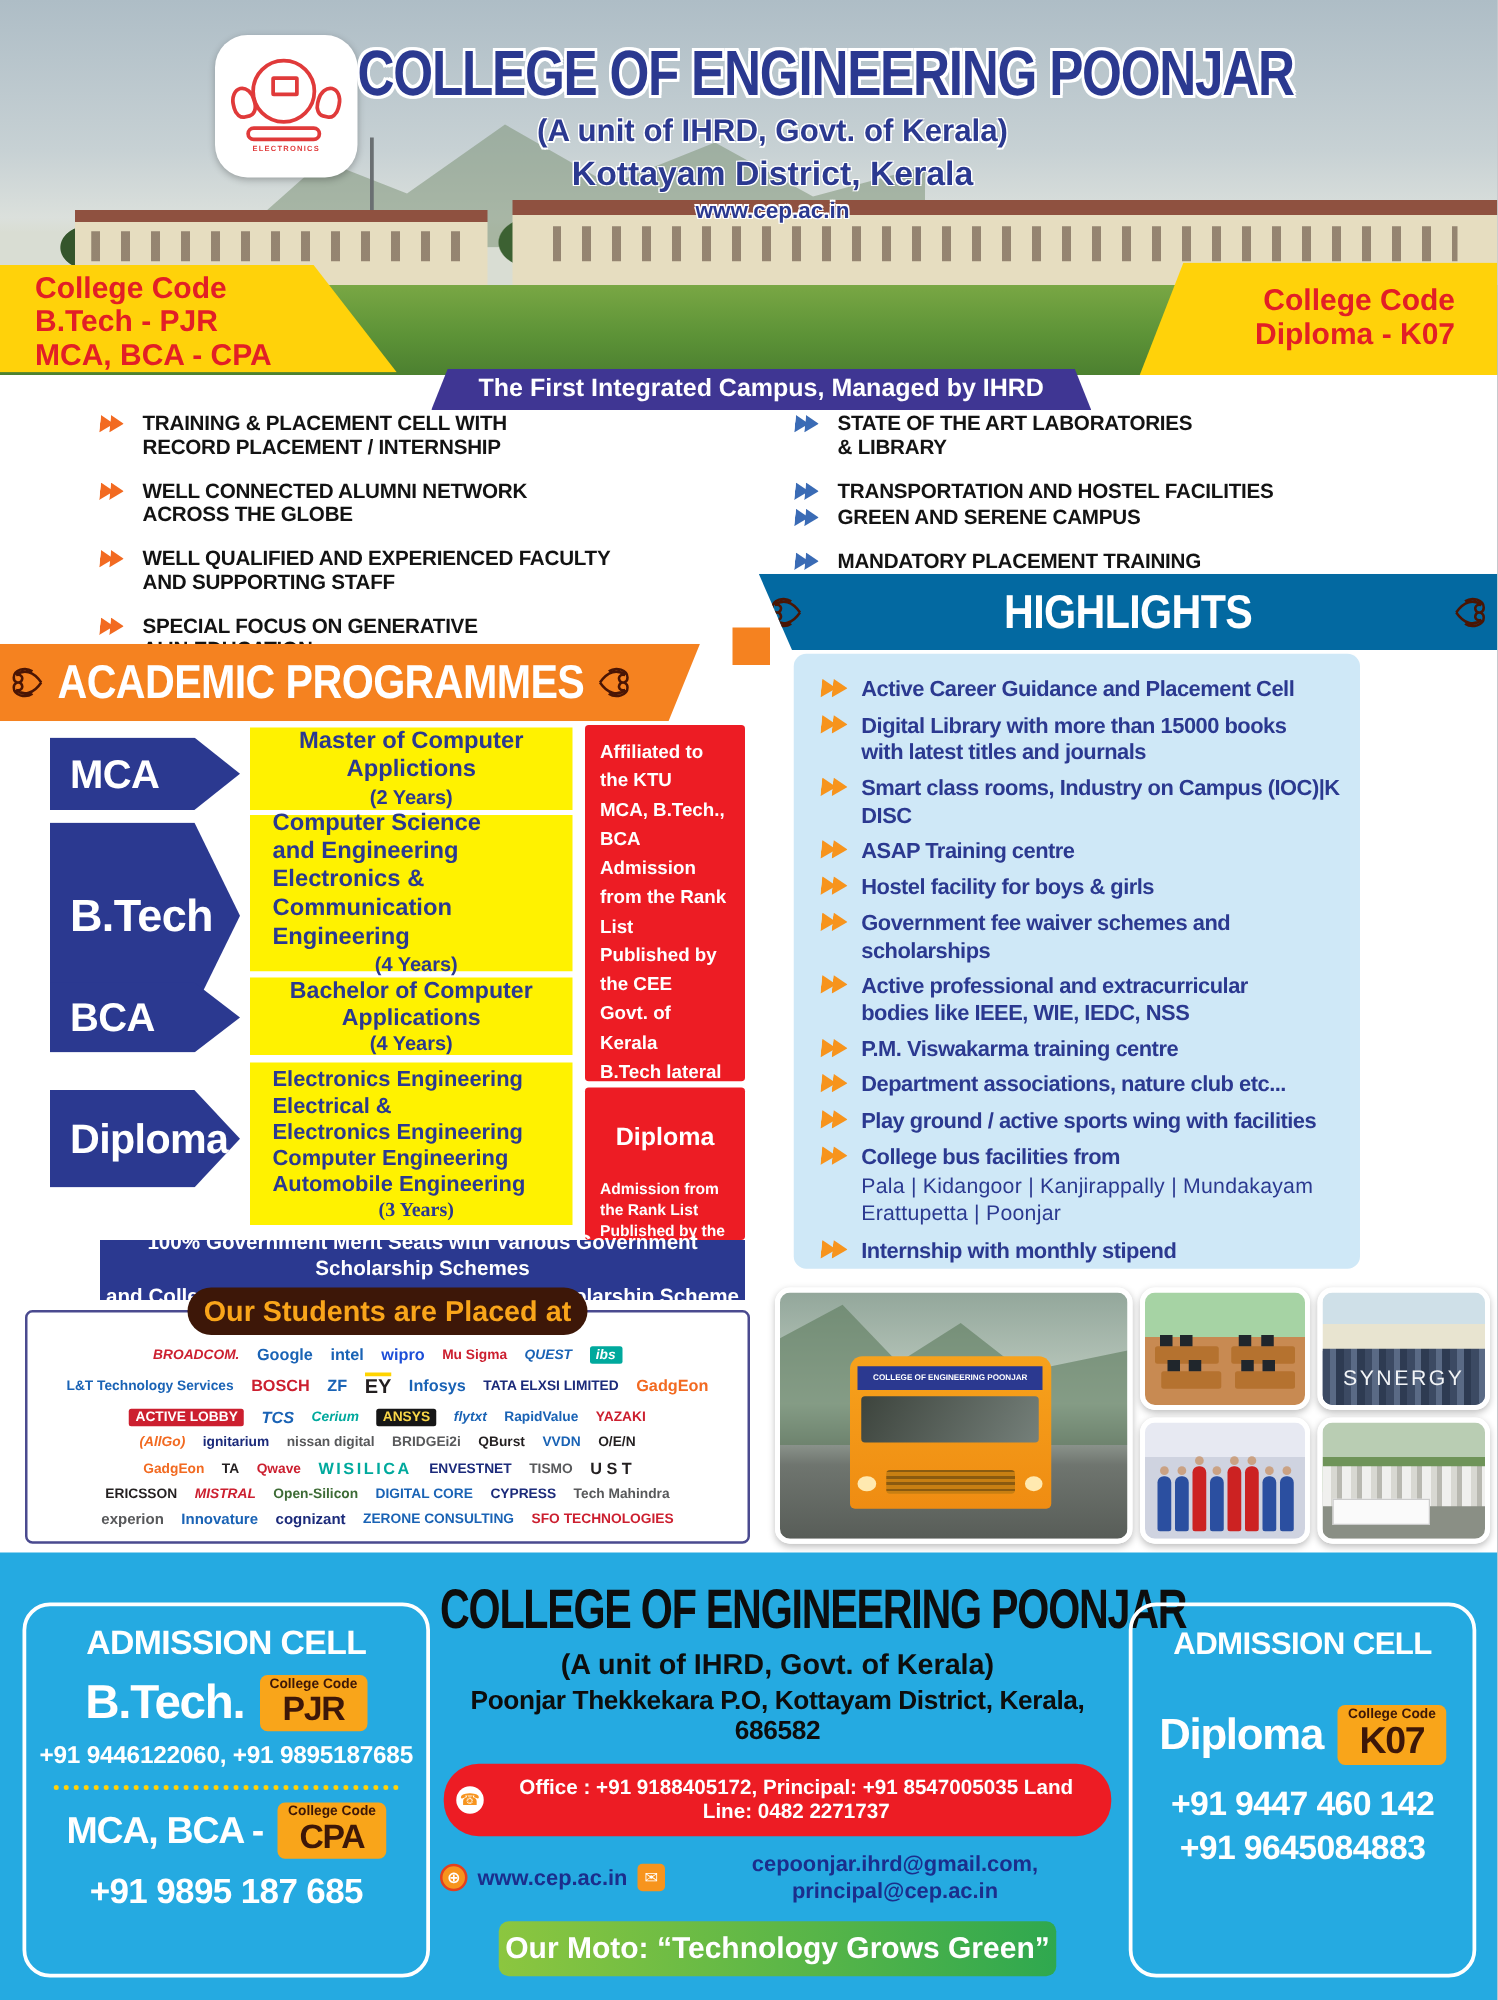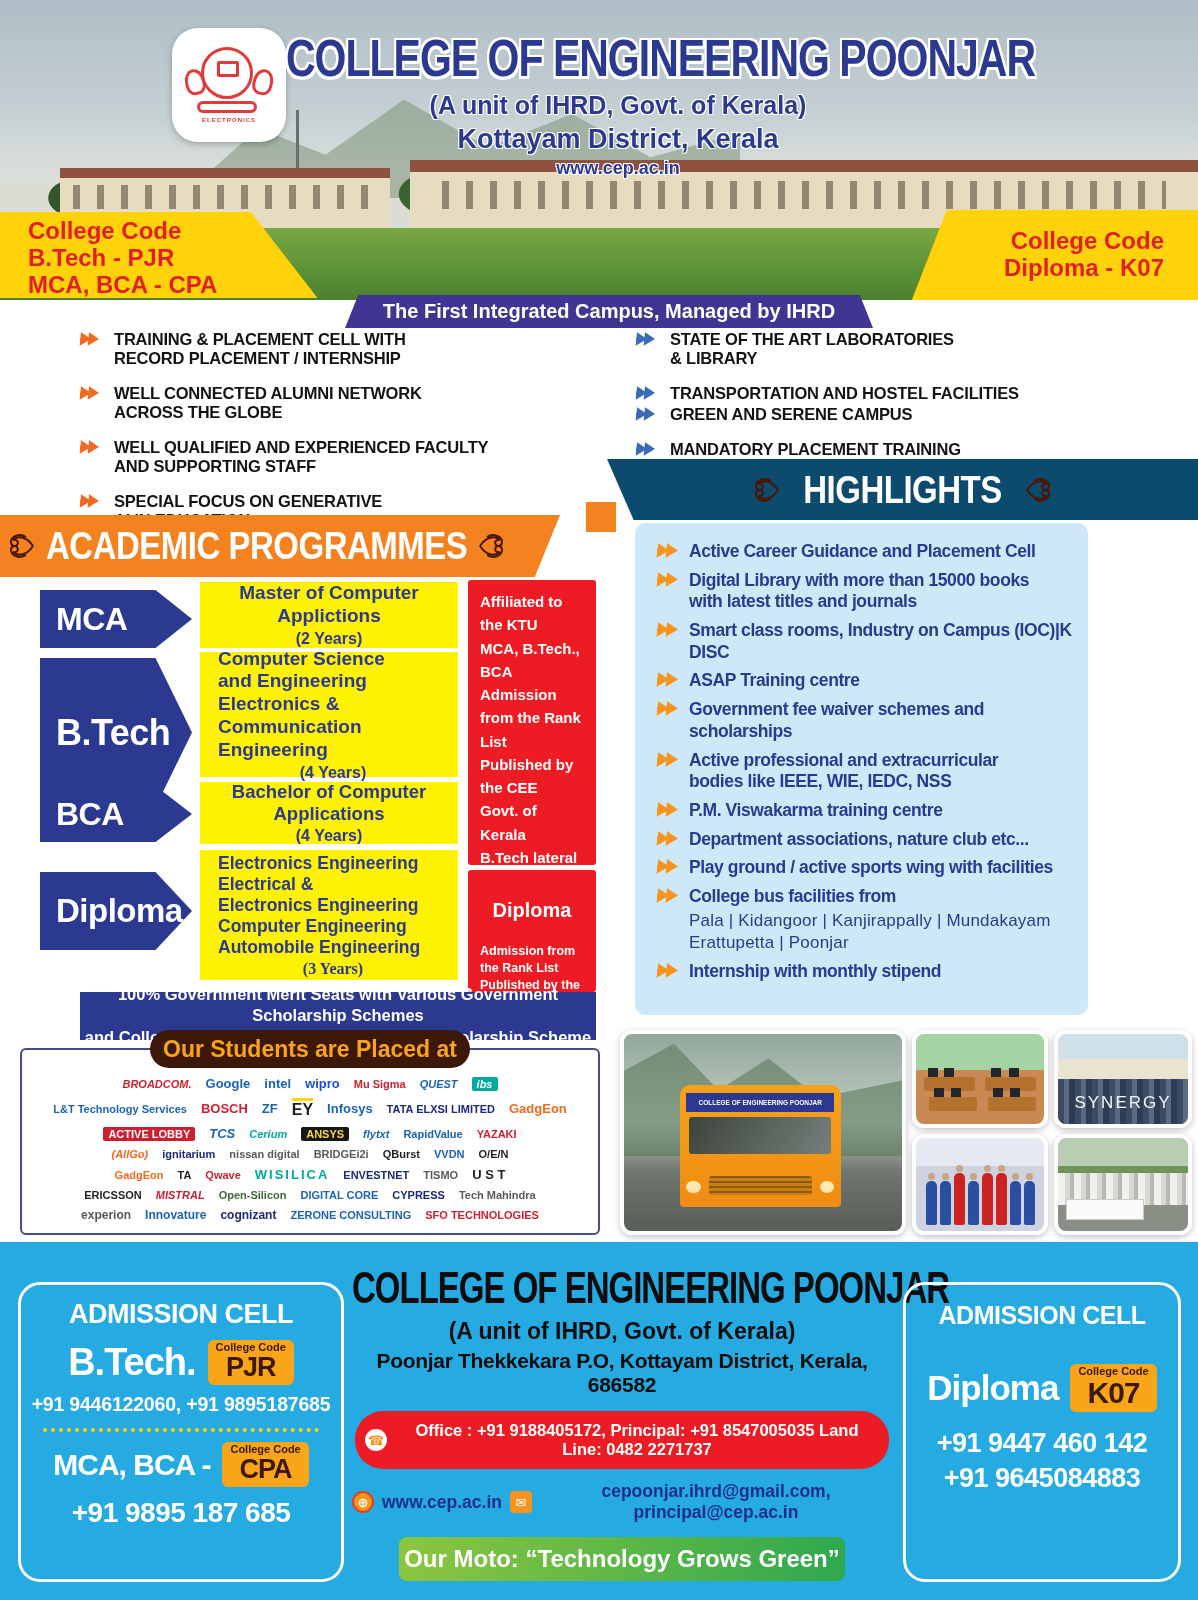--- a/index.html
+++ b/index.html
@@ -75,22 +75,22 @@
   .ybox .y{font-weight:bold;font-size:16px;margin-top:2px;}
   .ybox.left .d{text-align:left;}
   .rbox{position:absolute;background:#ed1c24;color:#fff;font-weight:bold;padding:10px 12px;border-radius:3px;}
   .rb1{left:468px;top:580px;width:128px;height:285px;font-size:15px;line-height:1.55;white-space:pre-line;}
   .rb2{left:468px;top:870px;width:128px;height:122px;font-size:12.5px;line-height:1.35;white-space:pre-line;}
   .rb2 .rt{font-size:20px;text-align:center;margin-bottom:2px;}
   .merit{position:absolute;left:80px;top:992px;width:516px;height:48px;background:#2b3990;color:#fff;
     display:flex;align-items:center;justify-content:center;text-align:center;font-weight:bold;font-size:16.5px;
     line-height:1.3;white-space:pre-line;}
   
-  .hl-band{position:absolute;left:607px;top:459px;width:591px;height:61px;background:#0c4a6e;
-    clip-path:polygon(0 0,100% 0,100% 100%,4.5% 100%);display:flex;align-items:center;justify-content:center;gap:24px;}
+  .hl-band{position:absolute;left:607px;top:459px;width:591px;height:61px;background:#0369a1;
+    clip-path:polygon(0 0,100% 0,100% 100%,4.5% 100%);display:flex;align-items:center;justify-content:space-between;gap:24px;}
   .hl-box{position:absolute;left:635px;top:523px;width:453px;height:492px;background:#cfe8f7;border-radius:10px;
     padding:18px 16px 10px 22px;}
   .hl-box .row{display:flex;gap:11px;margin-bottom:7px;}
   .htxt{font-size:17.5px;font-weight:bold;color:#2b3990;line-height:1.24;white-space:pre-line;letter-spacing:-.4px;}
   .hsub{font-size:17px;font-weight:normal;color:#2b3990;line-height:1.3;white-space:pre-line;margin-top:2px;letter-spacing:.2px;}
   .flourish{flex:0 0 auto;}
   
   .ph{position:absolute;border:4px solid #fff;border-radius:12px;box-shadow:0 2px 6px rgba(0,0,0,.25);overflow:hidden;}
   .ph-bus{left:620px;top:1030px;width:286px;height:205px;background:linear-gradient(180deg,#93a79b 0%,#c2cfc4 45%,#6f756f 70%,#585d58 100%);}
   .bus-mtn{position:absolute;left:0;top:0;width:100%;height:62%;background:#5c7a5c;opacity:.6;
@@ -383,20 +383,27 @@
           <i class="tri hl"></i>
           <i class="tri hl"></i>
         </span>
         <span class="htxt">ASAP Training centre</span>
       </div>
     <div class="row">
         <span class="da">
           <i class="tri hl"></i>
           <i class="tri hl"></i>
         </span>
+        <span class="htxt">Hostel facility for boys &amp; girls</span>
+      </div>
+    <div class="row">
+        <span class="da">
+          <i class="tri hl"></i>
+          <i class="tri hl"></i>
+        </span>
         <span class="htxt">Government fee waiver schemes and
 scholarships</span>
       </div>
     <div class="row">
         <span class="da">
           <i class="tri hl"></i>
           <i class="tri hl"></i>
         </span>
         <span class="htxt">Active professional and extracurricular
 bodies like IEEE, WIE, IEDC, NSS</span>

